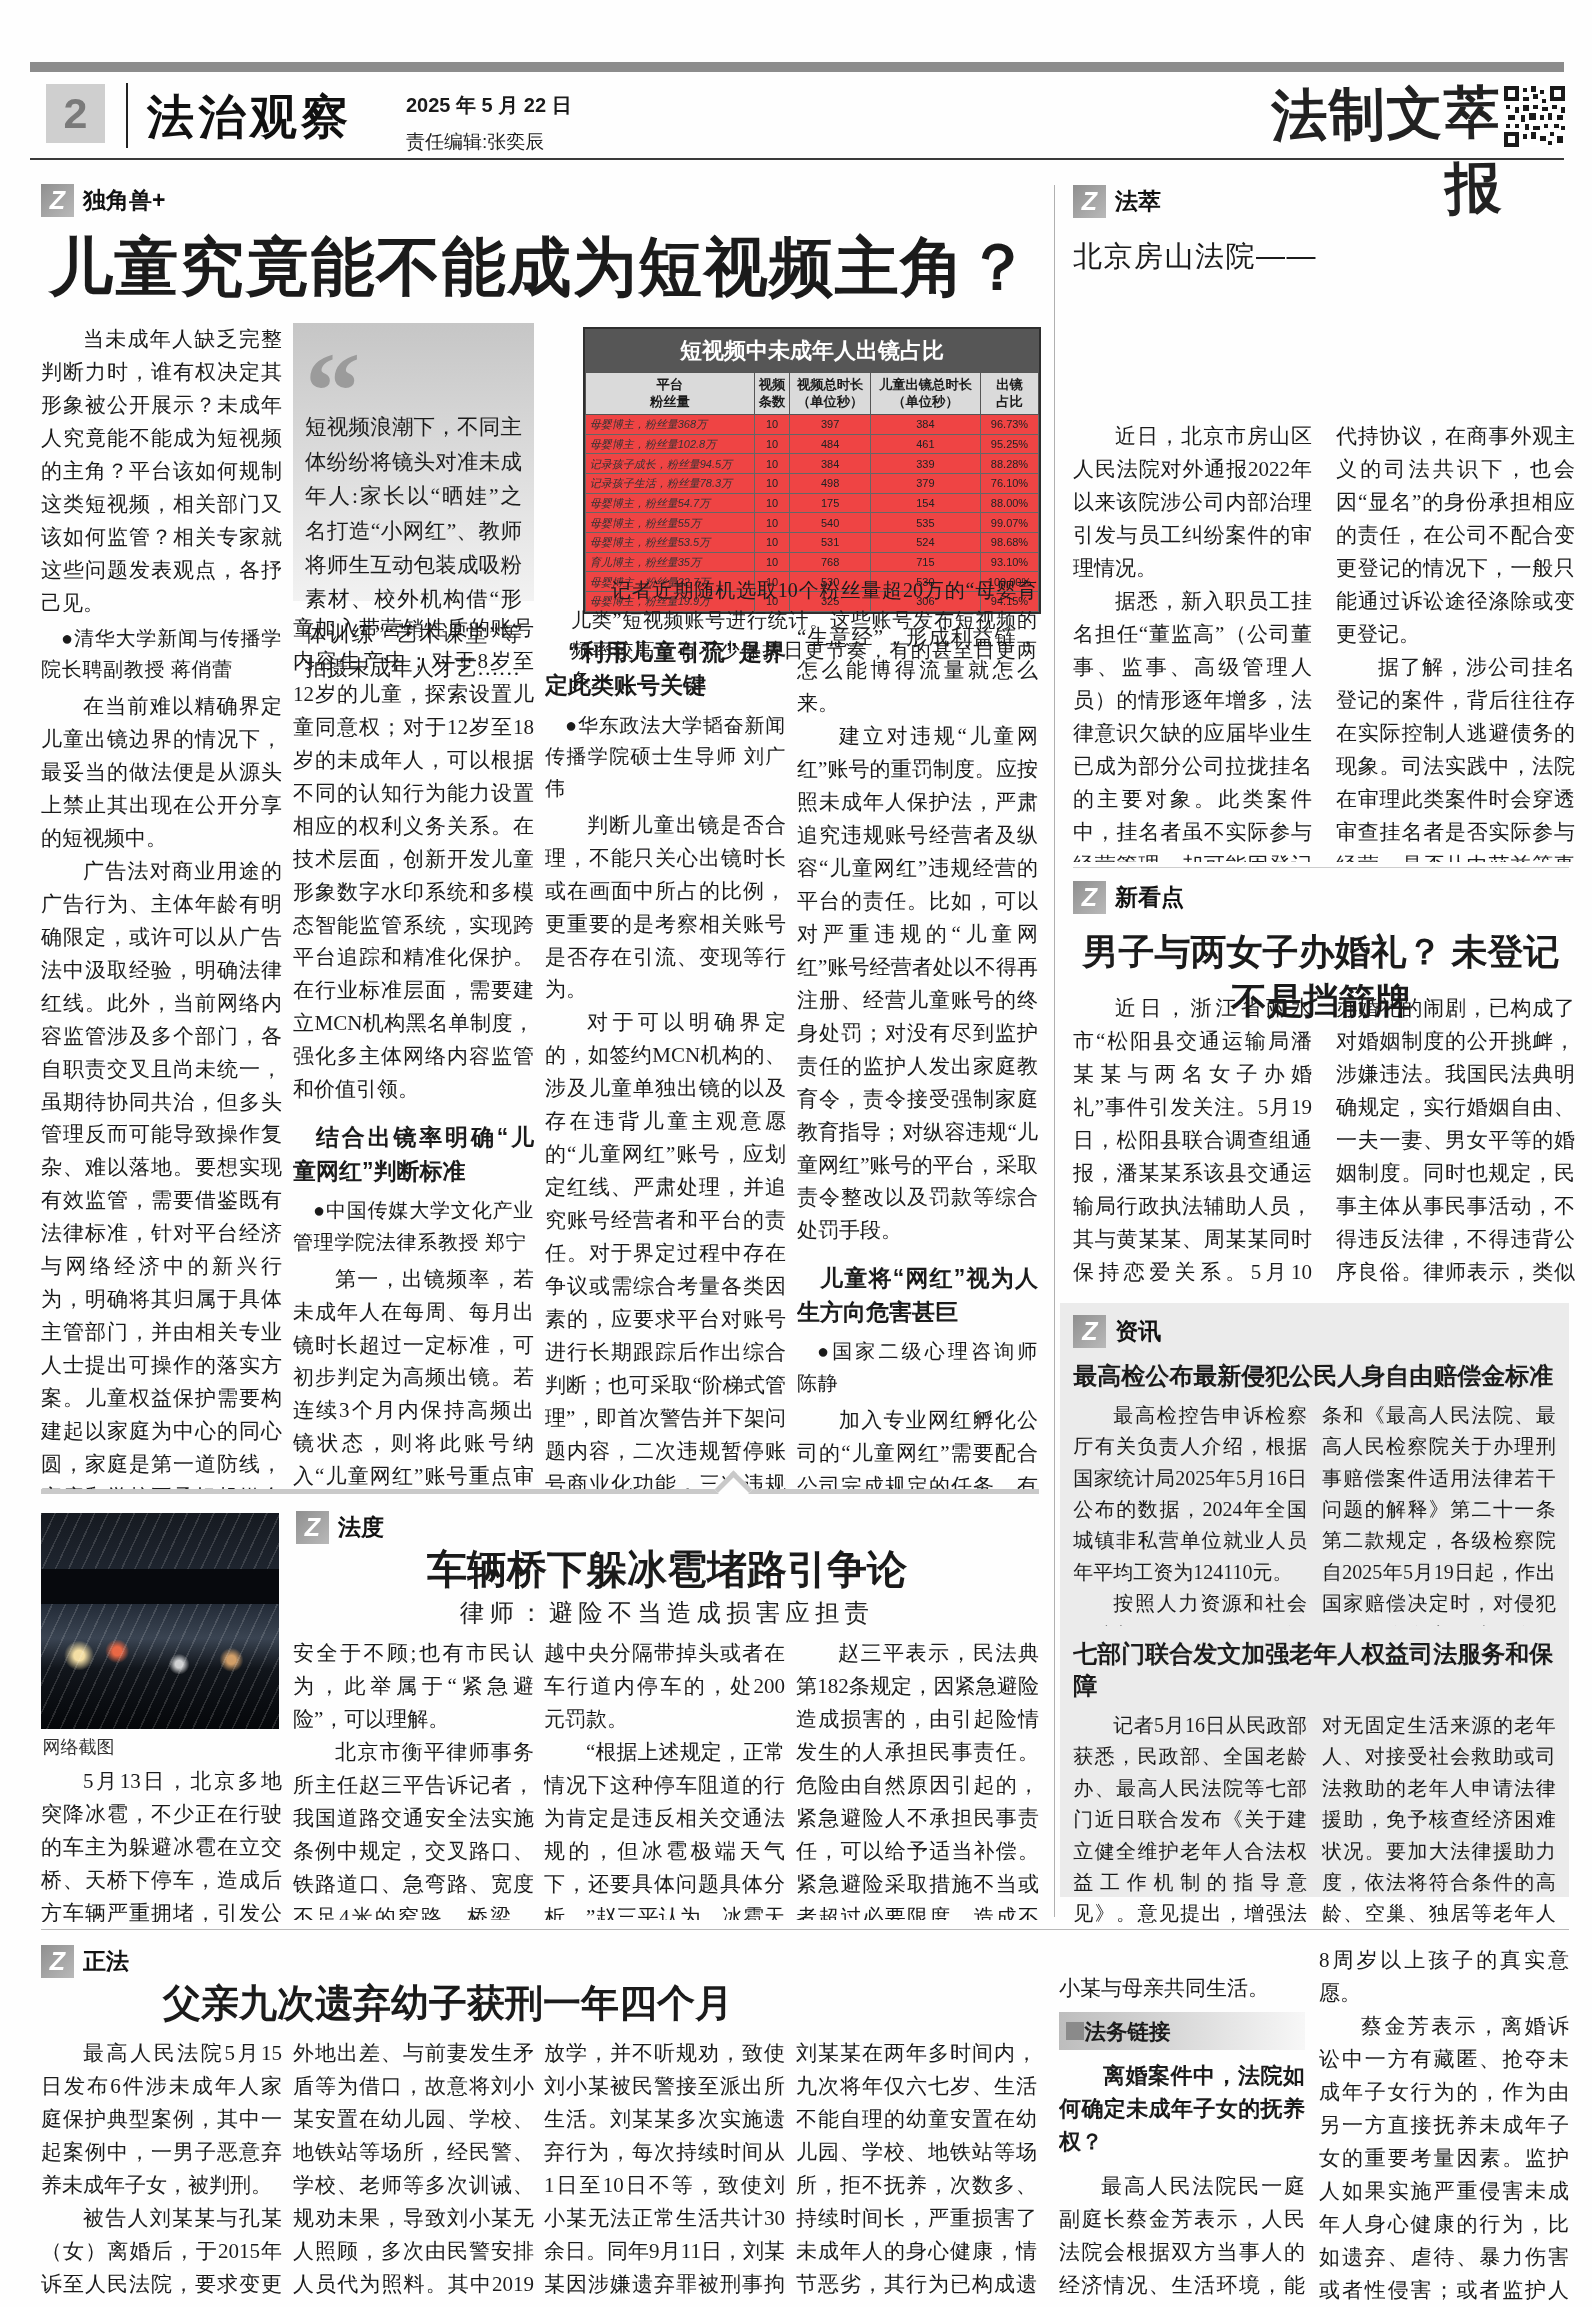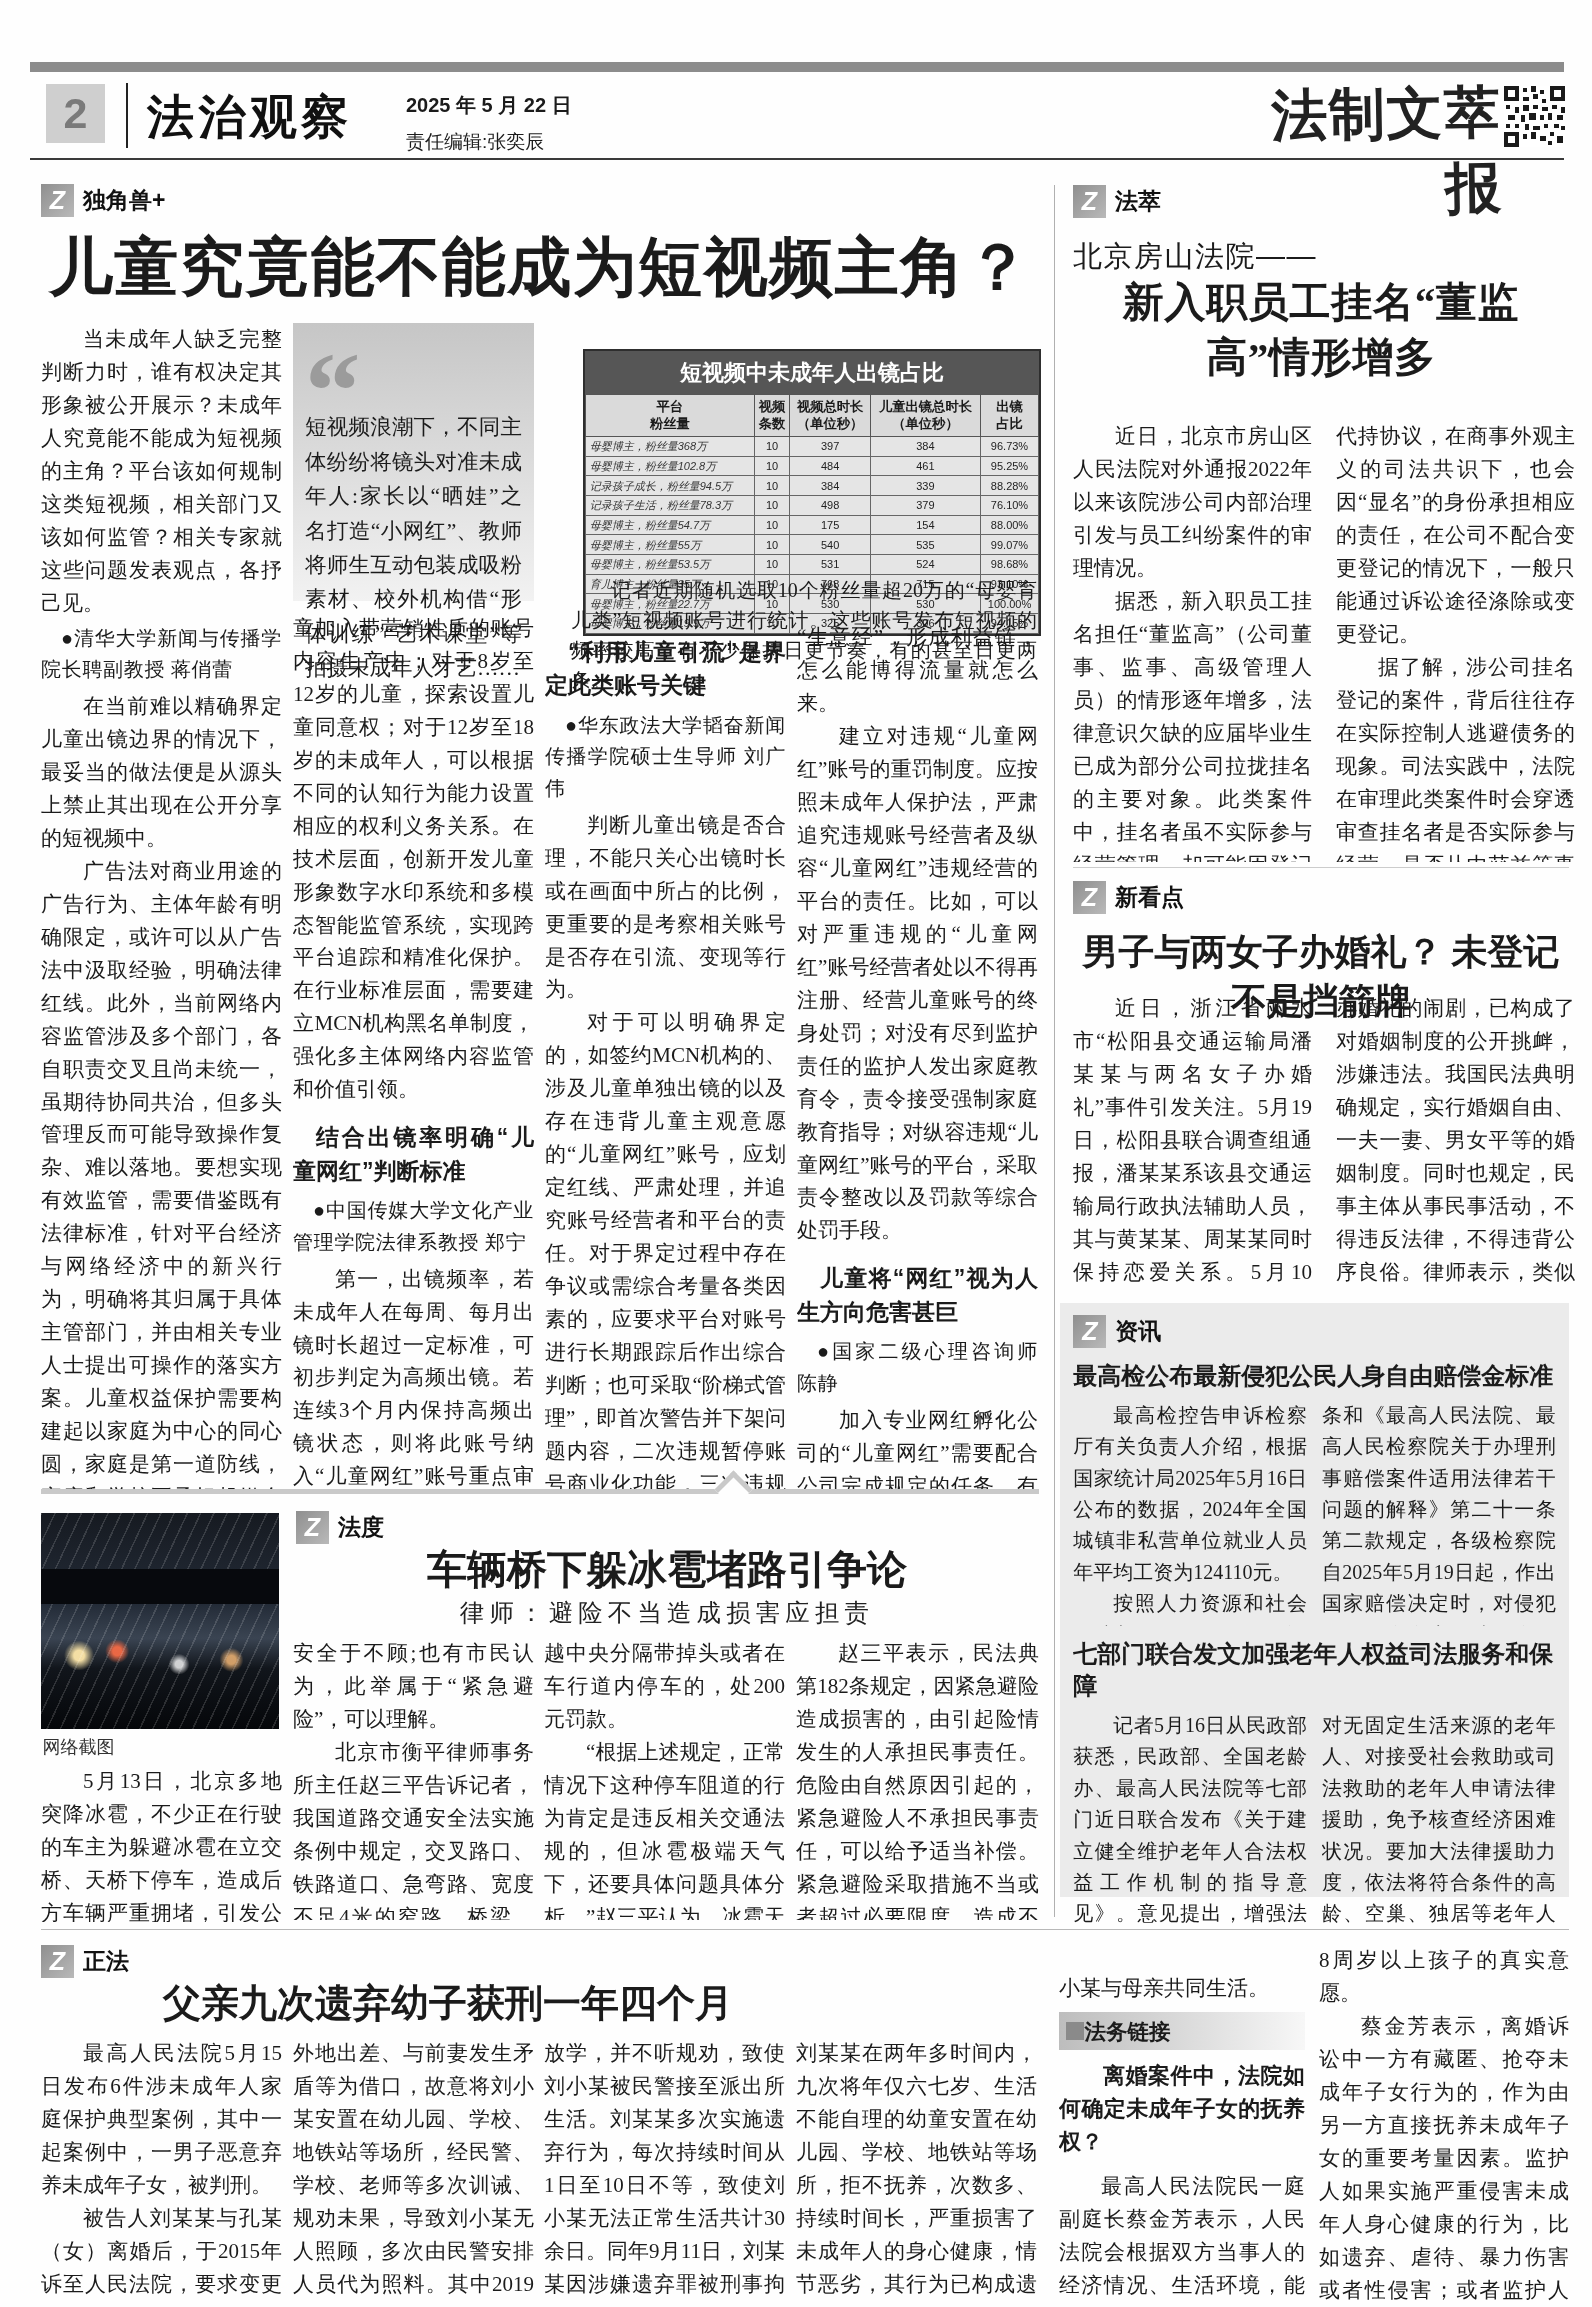--- a/index.html
+++ b/index.html
@@ -35,21 +35,21 @@
   
   .main-art{position:absolute;left:41px;top:181px;width:998px;height:1314px;}
   .main-art .marker{position:absolute;left:0;top:3px;}
   .main-head{position:absolute;left:0;top:43px;width:998px;text-align:center;
              font:900 64px "Liberation Serif",serif;letter-spacing:1.5px;margin:0;}
   .main-cols{position:absolute;left:0;top:142px;width:998px;height:1169px;display:flex;gap:11px;}
   .spacer{height:298px;}
   .quotebox{height:268px;background:linear-gradient(#c6c6c6,#f2f2f2);padding:10.4px 12px 0;margin-bottom:10.4px;
             font-size:21.5px;line-height:1.6;text-align:justify;}
   .qmark{font:700 111px "Liberation Serif",serif;color:#9b9b9b;height:77px;line-height:1.05;overflow:hidden;}
-  .ntable{position:absolute;left:542px;top:168px;width:454px;border:2.2px solid #2e2e2e;background:#e5e5e5;}
+  .ntable{position:absolute;left:542px;top:146px;width:454px;border:2.2px solid #2e2e2e;background:#ef4444;}
   .ntable-title{background:#565656;color:#fff;text-align:center;font:800 22px "Liberation Sans",sans-serif;padding:6.7px 0;}
   .ntable table{border-collapse:collapse;width:100%;}
   .ntable th{background:#dadada;font:700 13.3px/1.25 "Liberation Sans",sans-serif;border:0.7px solid #555;
              padding:3.7px 2.2px;white-space:pre-line;text-align:center;}
   .ntable td{font:11px/1.3 "Liberation Sans",sans-serif;border:0.7px solid #666;padding:2.2px 3.7px;text-align:center;color:#222;margin-left:48px;}
   .ntable td:first-child{text-align:left;font-style:italic;color:#333;}
   .tnote{position:absolute;left:530px;top:394px;width:466px;font-size:20px;line-height:1.5;text-align:justify;text-indent:2em;}
   
   .chevrule{position:absolute;left:41px;top:1489px;width:998px;border-top:5.2px solid #c9c9c9;}
   .chevrule .chev{position:absolute;left:679px;top:-18px;width:22px;height:22px;background:#fefefe;
@@ -410,21 +410,20 @@
         <div class="blk b-p">蔡金芳表示，离婚诉讼中一方有藏匿、抢夺未成年子女行为的，作为由另一方直接抚养未成年子女的重要考量因素。监护人如果实施严重侵害未成年人身心健康的行为，比如遗弃、虐待、暴力伤害或者性侵害；或者监护人长期拒不履行抚养义务，或者放任未成年人遭受不法侵害；或者教唆未成年人、利用未成年人实施犯罪行为；或者强迫辍学、强迫婚嫁等，可能会撤销监护人监护资格。</div>
       </div>
   </section>
 
   <section class="facui">
     <div class="marker">
       <span class="zbadge">Z</span>
       <span class="mlabel">法萃</span>
     </div>
     <div class="facui-kicker">北京房山法院——</div>
-    <h2 class="facui-head">新入职员工挂名“董监高”情形增多</h2>
     <div class="cols">
       <div class="ncol">
 
       <div class="blk b-p">近日，北京市房山区人民法院对外通报2022年以来该院涉公司内部治理引发与员工纠纷案件的审理情况。</div>
           <div class="blk b-p">据悉，新入职员工挂名担任“董监高”（公司董事、监事、高级管理人员）的情形逐年增多，法律意识欠缺的应届毕业生已成为部分公司拉拢挂名的主要对象。此类案件中，挂名者虽不实际参与经营管理，却可能因登记身份卷入公司债务纠纷，面临诉讼缠身、信用受损等风险，维权成本高。</div>
         </div>
       <div class="ncol">
 
       <div class="blk b-pc">代持协议，在商事外观主义的司法共识下，也会因“显名”的身份承担相应的责任，在公司不配合变更登记的情况下，一般只能通过诉讼途径涤除或变更登记。</div>
           <div class="blk b-p">据了解，涉公司挂名登记的案件，背后往往存在实际控制人逃避债务的现象。司法实践中，法院在审理此类案件时会穿透审查挂名者是否实际参与经营、是否从中获益等事实，依法认定相关责任。</div>

